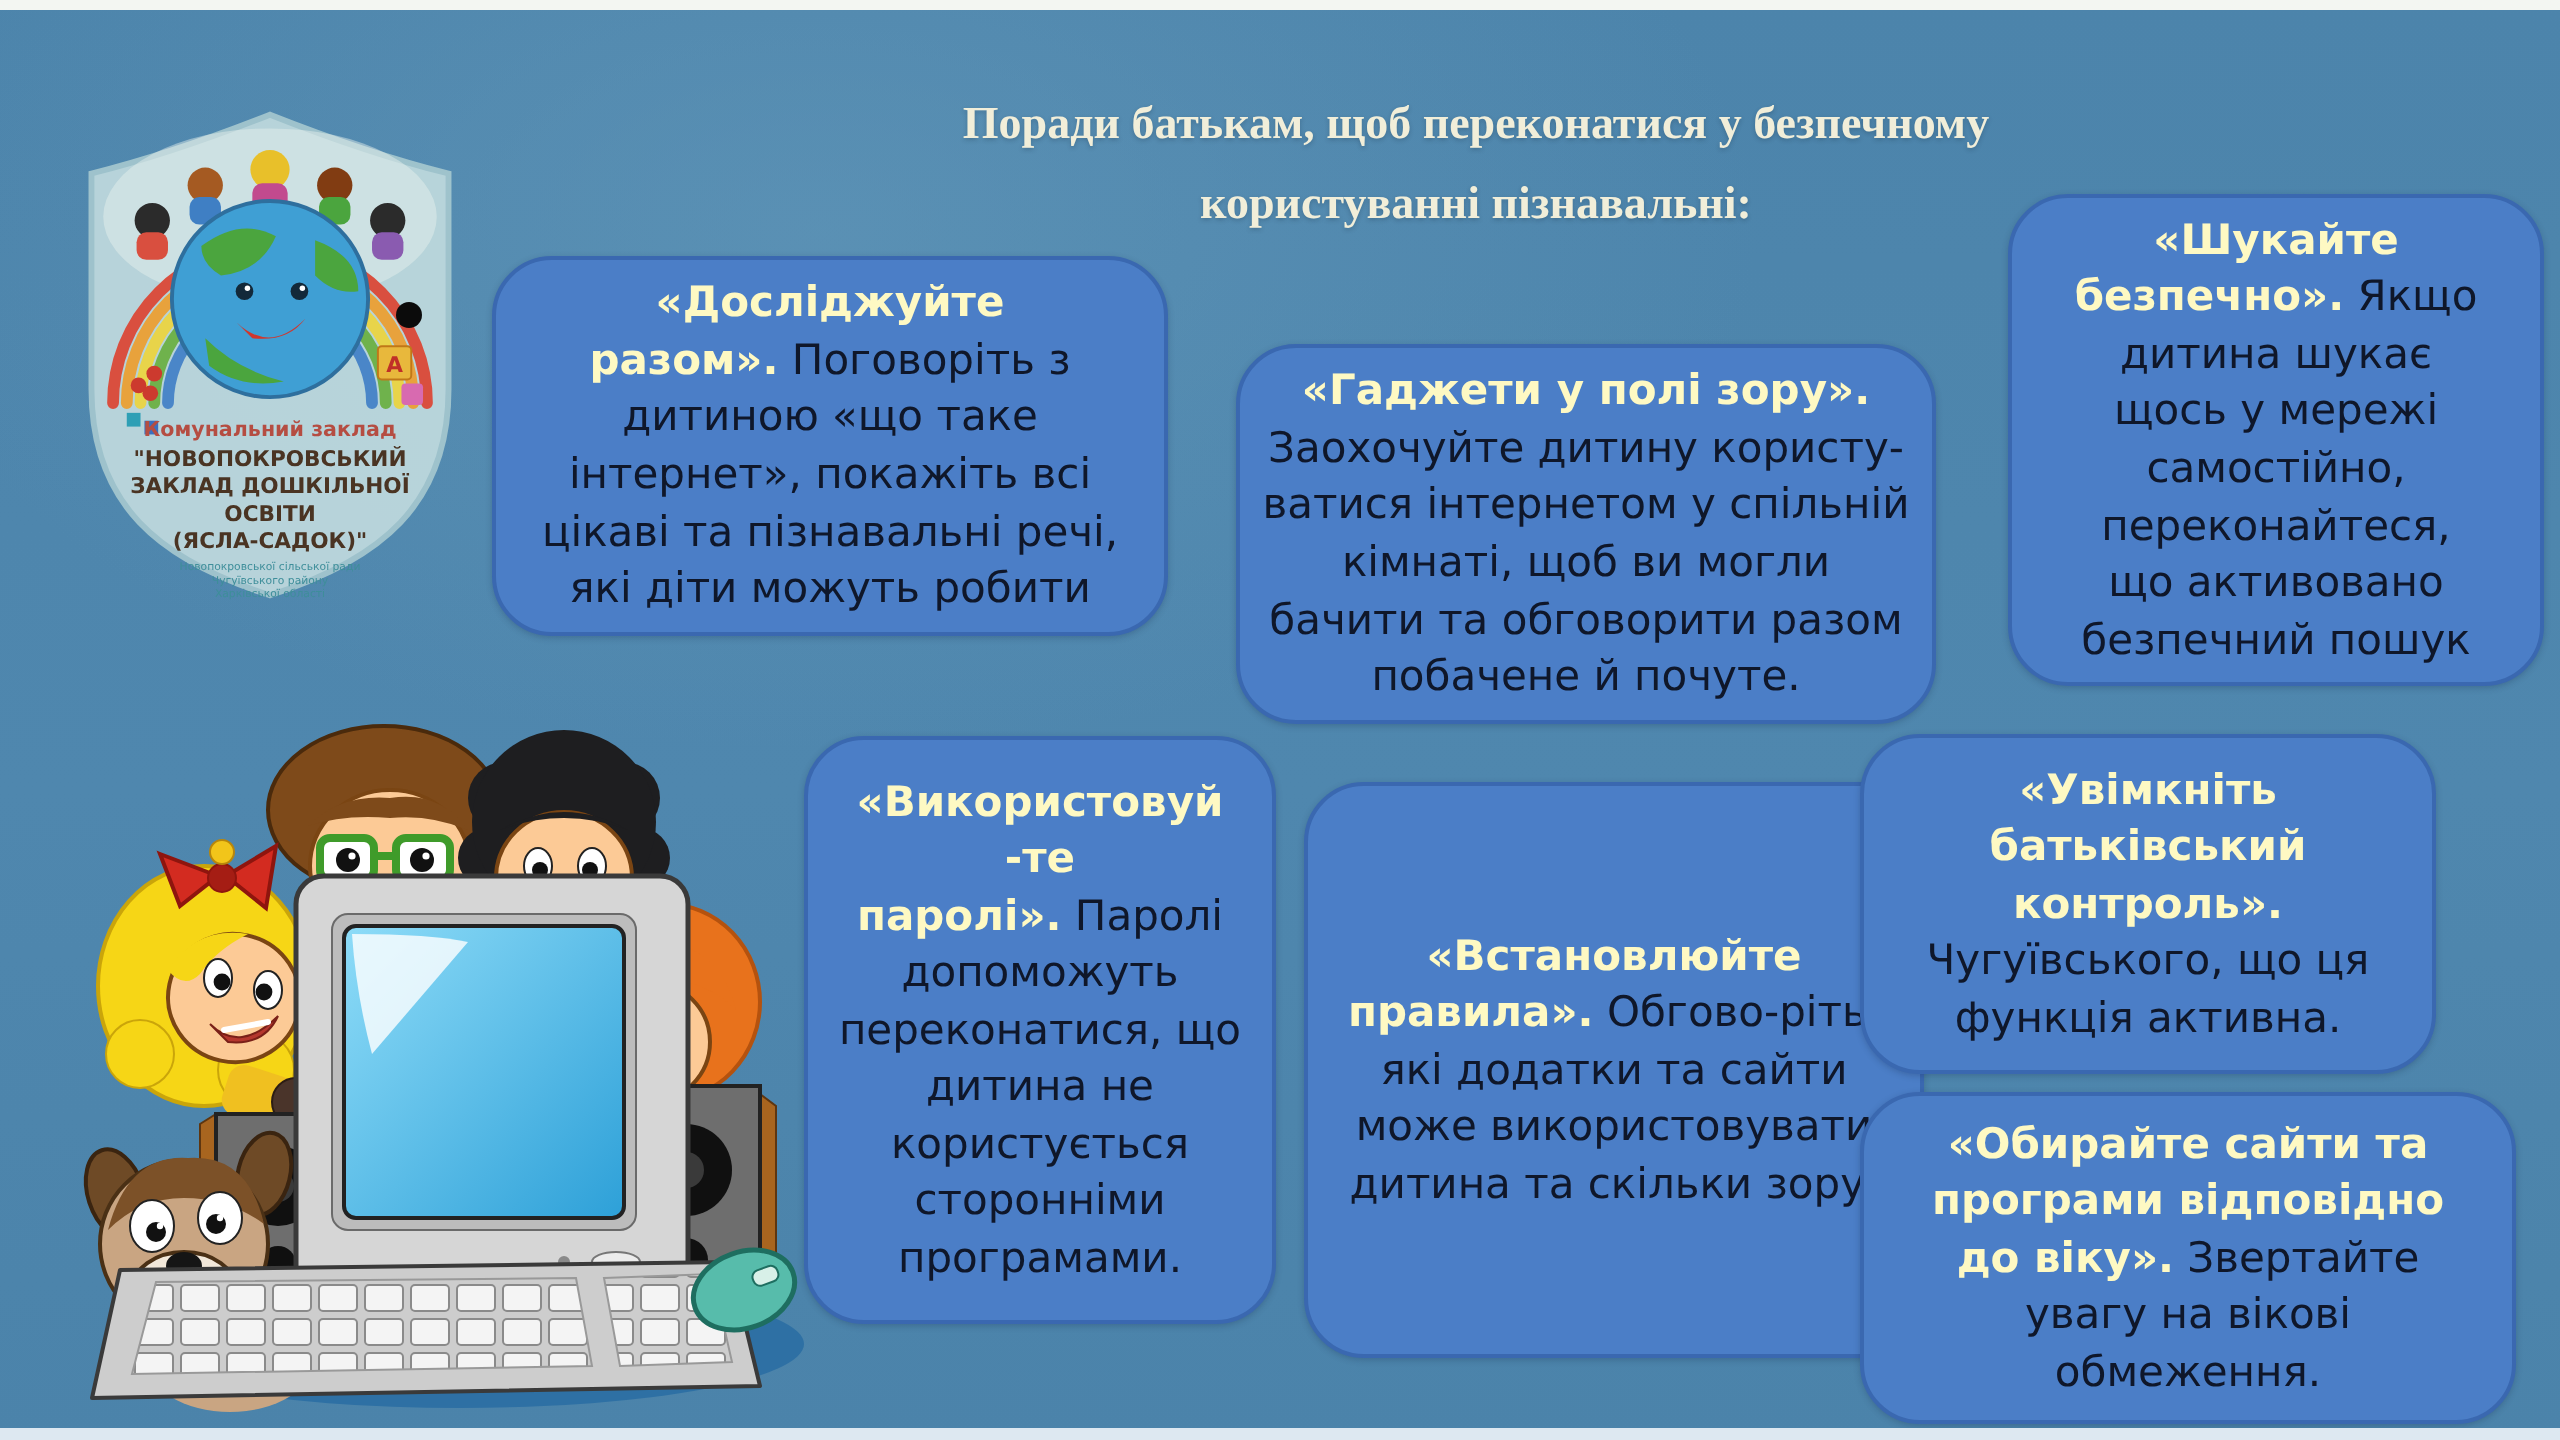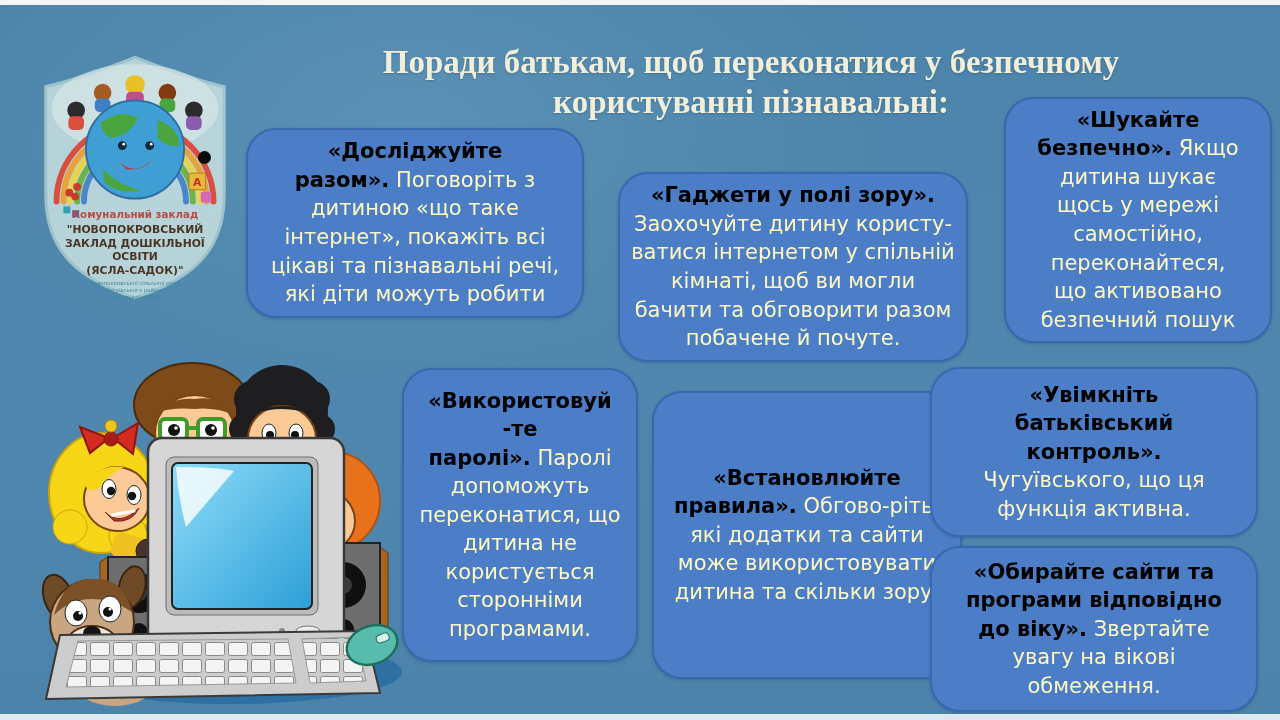--- a/index.html
+++ b/index.html
@@ -4,39 +4,39 @@
 <style>
   html,body{margin:0;padding:0;background:#222;}
   .slide{position:relative;width:1280px;height:720px;overflow:hidden;
     font-family:"DejaVu Sans","Liberation Sans",sans-serif;
     background:
       radial-gradient(ellipse 760px 420px at 32% 16%, rgba(101,154,187,.55) 0%, rgba(101,154,187,0) 62%),
       linear-gradient(180deg,#4c84ab 0%,#4f87ae 55%,#4b83aa 100%);}
   .strip-top{position:absolute;top:0;left:0;width:100%;height:5px;background:#f3f6f2;}
   .strip-bottom{position:absolute;bottom:0;left:0;width:100%;height:6px;background:#dde8f1;}
 
-  .title{position:absolute;left:251px;top:42px;width:1000px;text-align:center;
+  .title{position:absolute;left:238px;top:42px;width:1000px;text-align:center;
     font-family:"Liberation Serif","DejaVu Serif",serif;font-weight:bold;
-    font-size:33px;line-height:40px;color:#f1eed9;text-shadow:0 1px 2px rgba(20,40,60,.25);}
+    font-size:23px;line-height:40px;color:#f1eed9;text-shadow:0 1px 2px rgba(20,40,60,.25);}
 
   .dot{position:absolute;left:198px;top:151px;width:13px;height:13px;border-radius:50%;background:#0b0b0b;}
 
   .tip{position:absolute;box-sizing:border-box;background:#4b7ec7;border:2px solid #3a68b0;
     border-radius:30px;display:flex;align-items:center;justify-content:center;text-align:center;
     box-shadow:0 1px 3px rgba(20,40,70,.25);}
   .tip p{margin:0;font-size:21px;line-height:1.36;white-space:pre-line;}
-  .th{font-weight:bold;color:#000000;}
-  .tb{color:#fef9c3;margin-top:48px;}
+  .th{font-weight:bold;color:#fef9c3;}
+  .tb{color:#0f172a;margin-top:48px;}
 
   .tip-1{left:246px;top:128px;width:338px;height:190px;padding:6px 14px;}
   .tip-2{left:618px;top:172px;width:350px;height:190px;padding:6px 10px;}
   .tip-3{left:1004px;top:97px;width:268px;height:246px;padding:6px 28px;}
   .tip-4{left:402px;top:368px;width:236px;height:294px;padding:6px 10px;}
   .tip-5{left:652px;top:391px;width:310px;height:288px;padding:6px 14px;}
-  .tip-6{left:930px;top:367px;width:328px;height:170px;padding:6px 30px;}
+  .tip-6{left:930px;top:367px;width:288px;height:170px;padding:6px 30px;}
   .tip-7{left:930px;top:546px;width:328px;height:166px;padding:6px 16px;}
 
   .logo{position:absolute;left:32px;top:48px;width:206px;height:258px;}
   .illustration{position:absolute;left:20px;top:335px;width:390px;height:380px;}
   svg text{font-family:"DejaVu Sans","Liberation Sans",sans-serif;}
 </style>
 </head>
 <body>
 
 <div class="slide">

